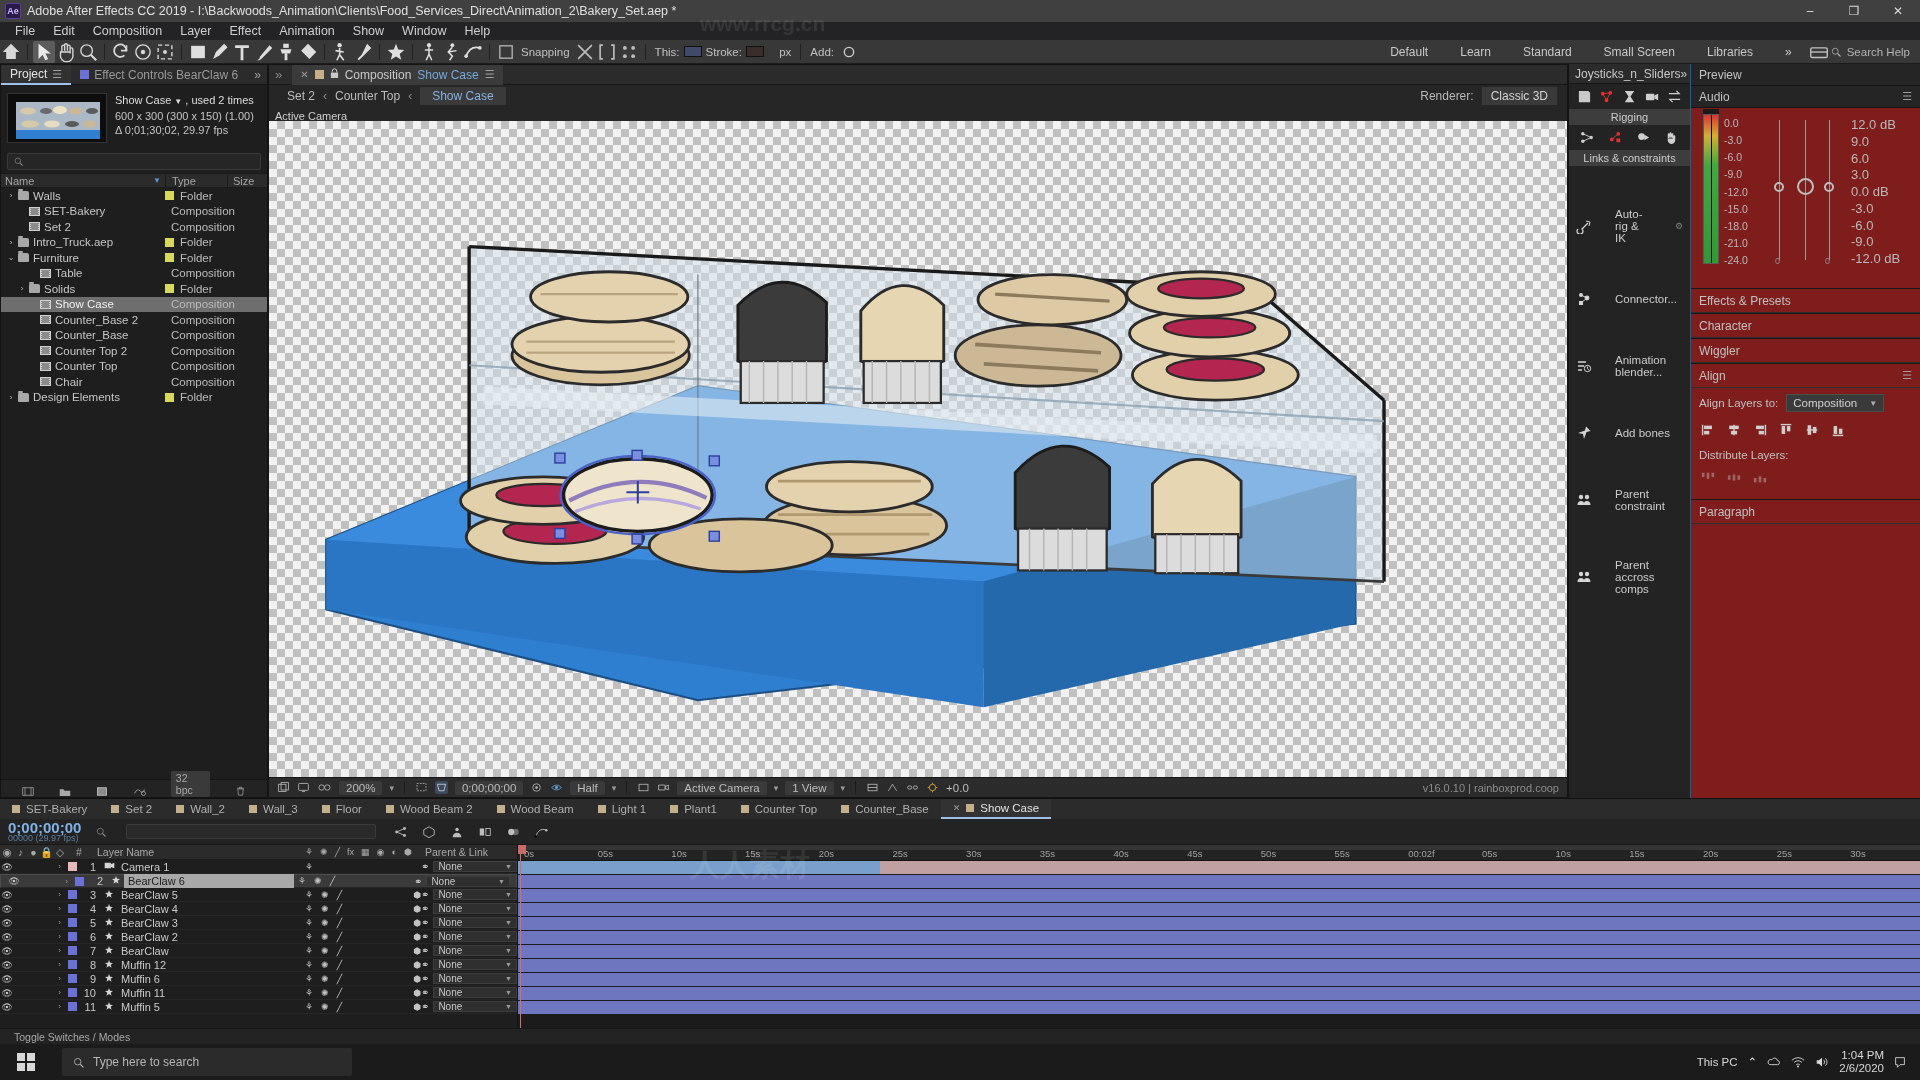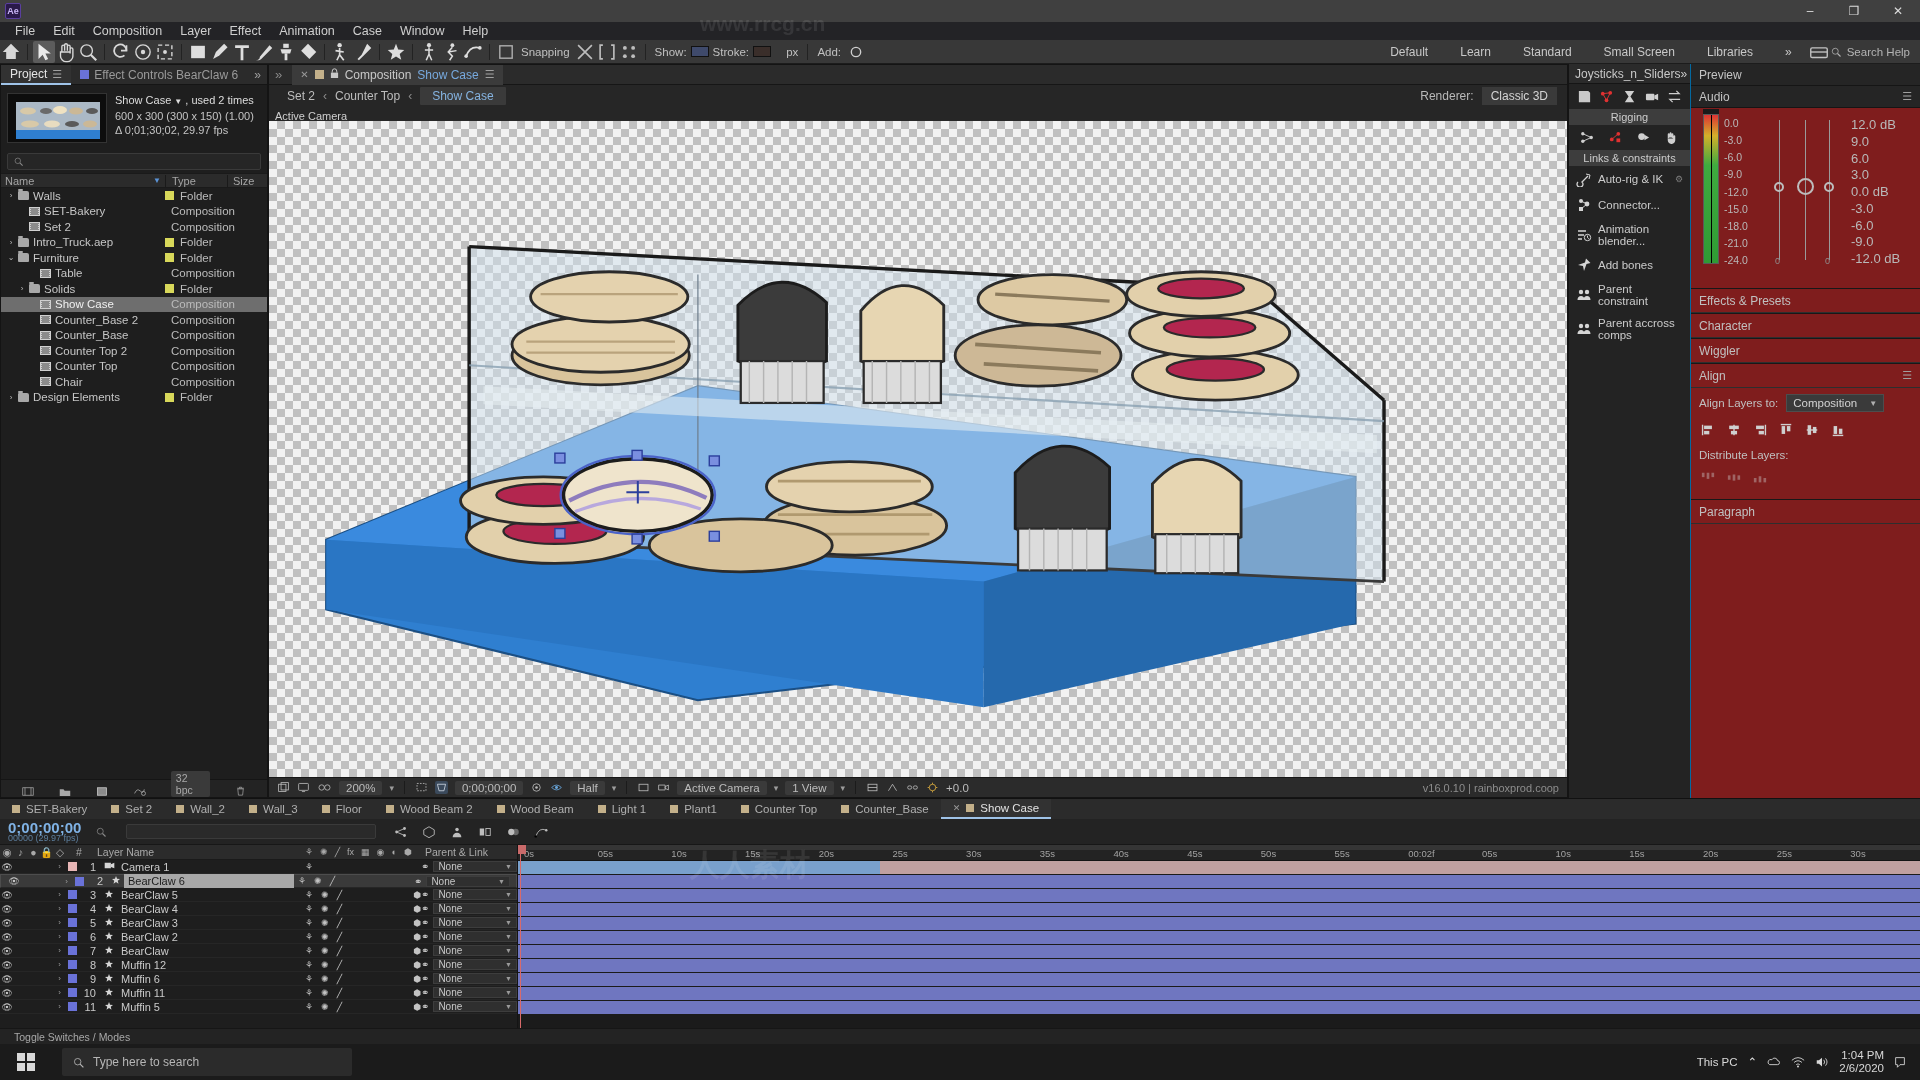--- a/index.html
+++ b/index.html
@@ -122,21 +122,21 @@
 
   
   .rightcol { width:352px; flex:0 0 352px; display:flex; }
   .jns { width:122px; flex:0 0 122px; background:#232323; border-left:1px solid #141414;
          display:flex; flex-direction:column;}
   .jns-tab { height:20px; display:flex; align-items:center; justify-content:space-between;
              padding:0 6px; background:#2b2b2b; font-size:12px; color:#c8c8c8; border-bottom:1px solid #151515;}
   .jns-iconrow { display:flex; align-items:center; justify-content:space-around; padding:5px 4px; }
   .jns-iconrow svg { width:15px; height:15px; }
   .jns-section { background:#3d3d3d; color:#cdcdcd; font-size:11px; text-align:center; padding:2px 0;}
-  .jns-item { display:flex; align-items:center; gap:6px; padding:5px 7px; font-size:11.5px; color:#cbcbcb;}
+  .jns-item { display:flex; align-items:center; gap:23px; padding:5px 7px; font-size:11.5px; color:#cbcbcb;margin-top:37px;}
   .jns-item svg { width:16px; height:16px; flex:0 0 16px;}
   .jns-item .gear-dot { margin-left:auto; color:#7d7d7d; font-size:9px;}
   .prevcol { flex:1 1 auto; background:#7f1d1d; border-left:1px solid #0369a1; display:flex; flex-direction:column;}
   .acc-head { height:22px; display:flex; align-items:center; justify-content:space-between;
               padding:0 8px; font-size:12px; color:#c3c3c3; border-bottom:1px solid #151515; background:#252525;}
   .audio-body { padding:6px 8px 8px 8px; display:flex; gap:0; position:relative; height:180px;}
   .meter { width:16px; height:150px; margin-left:4px; position:relative;
            background:linear-gradient(#d33 0%, #d4b02a 14%, #3faa3f 34%, #2f9b34 100%);
            border:1px solid #5a5a5a;}
   .meter .mline { position:absolute; left:7px; top:0; bottom:0; width:1px; background:#000;}
@@ -218,35 +218,36 @@
   .wm { position:absolute; color:rgba(255,255,255,0.09); font-size:26px; font-weight:bold;
         pointer-events:none; user-select:none; z-index:50;}
 </style>
 </head>
 <body>
 
 <div class="app">
 
   <div class="titlebar">
     <div class="ae-logo">Ae</div>
+    <div class="title-text">Adobe After Effects CC 2019 - I:\Backwoods_Animation\Clients\Food_Services_Direct\Animation_2\Bakery_Set.aep *</div>
     <div class="win-btns">
       <div class="win-btn">–</div>
       <div class="win-btn">❐</div>
       <div class="win-btn close">✕</div>
     </div>
   </div>
 
   <div class="menubar">
     <span>File</span>
     <span>Edit</span>
     <span>Composition</span>
     <span>Layer</span>
     <span>Effect</span>
     <span>Animation</span>
-    <span>Case</span>
+    <span>Show</span>
     <span>Window</span>
     <span>Help</span>
   </div>
 
   <div class="toolbar">
     <div class="tool">
       <svg viewBox="0 0 16 16">
           <path d="M8 2 L14 8 H11.5 V13 H4.5 V8 H2 Z" fill="#d8d8d8"></path>
         </svg>
       </div>
@@ -376,21 +377,21 @@
       </div>
     <div class="tool">
       <svg viewBox="0 0 16 16">
           <circle cx="5" cy="5" r="1.4" fill="#bdbdbd"></circle>
           <circle cx="11" cy="5" r="1.4" fill="#bdbdbd"></circle>
           <circle cx="5" cy="11" r="1.4" fill="#bdbdbd"></circle>
           <circle cx="11" cy="11" r="1.4" fill="#bdbdbd"></circle>
         </svg>
       </div>
     <div class="tsep"></div>
-    <span class="tlabel">Show:</span>
+    <span class="tlabel">This:</span>
     <span class="swatch" id="fill-sw" style="background: rgb(63, 74, 107);"></span>
     <span class="tlabel">Stroke:</span>
     <span class="swatch" id="stroke-sw" style="background: rgb(58, 46, 42);"></span>
     <span class="tlabel">&nbsp;</span>
     <span class="tlabel">px</span>
     <div class="tsep"></div>
     <span class="tlabel">Add:</span>
     <div class="tool">
       <svg viewBox="0 0 16 16">
           <circle cx="8" cy="8" r="3.4" stroke="#cfcfcf" fill="none"></circle>

